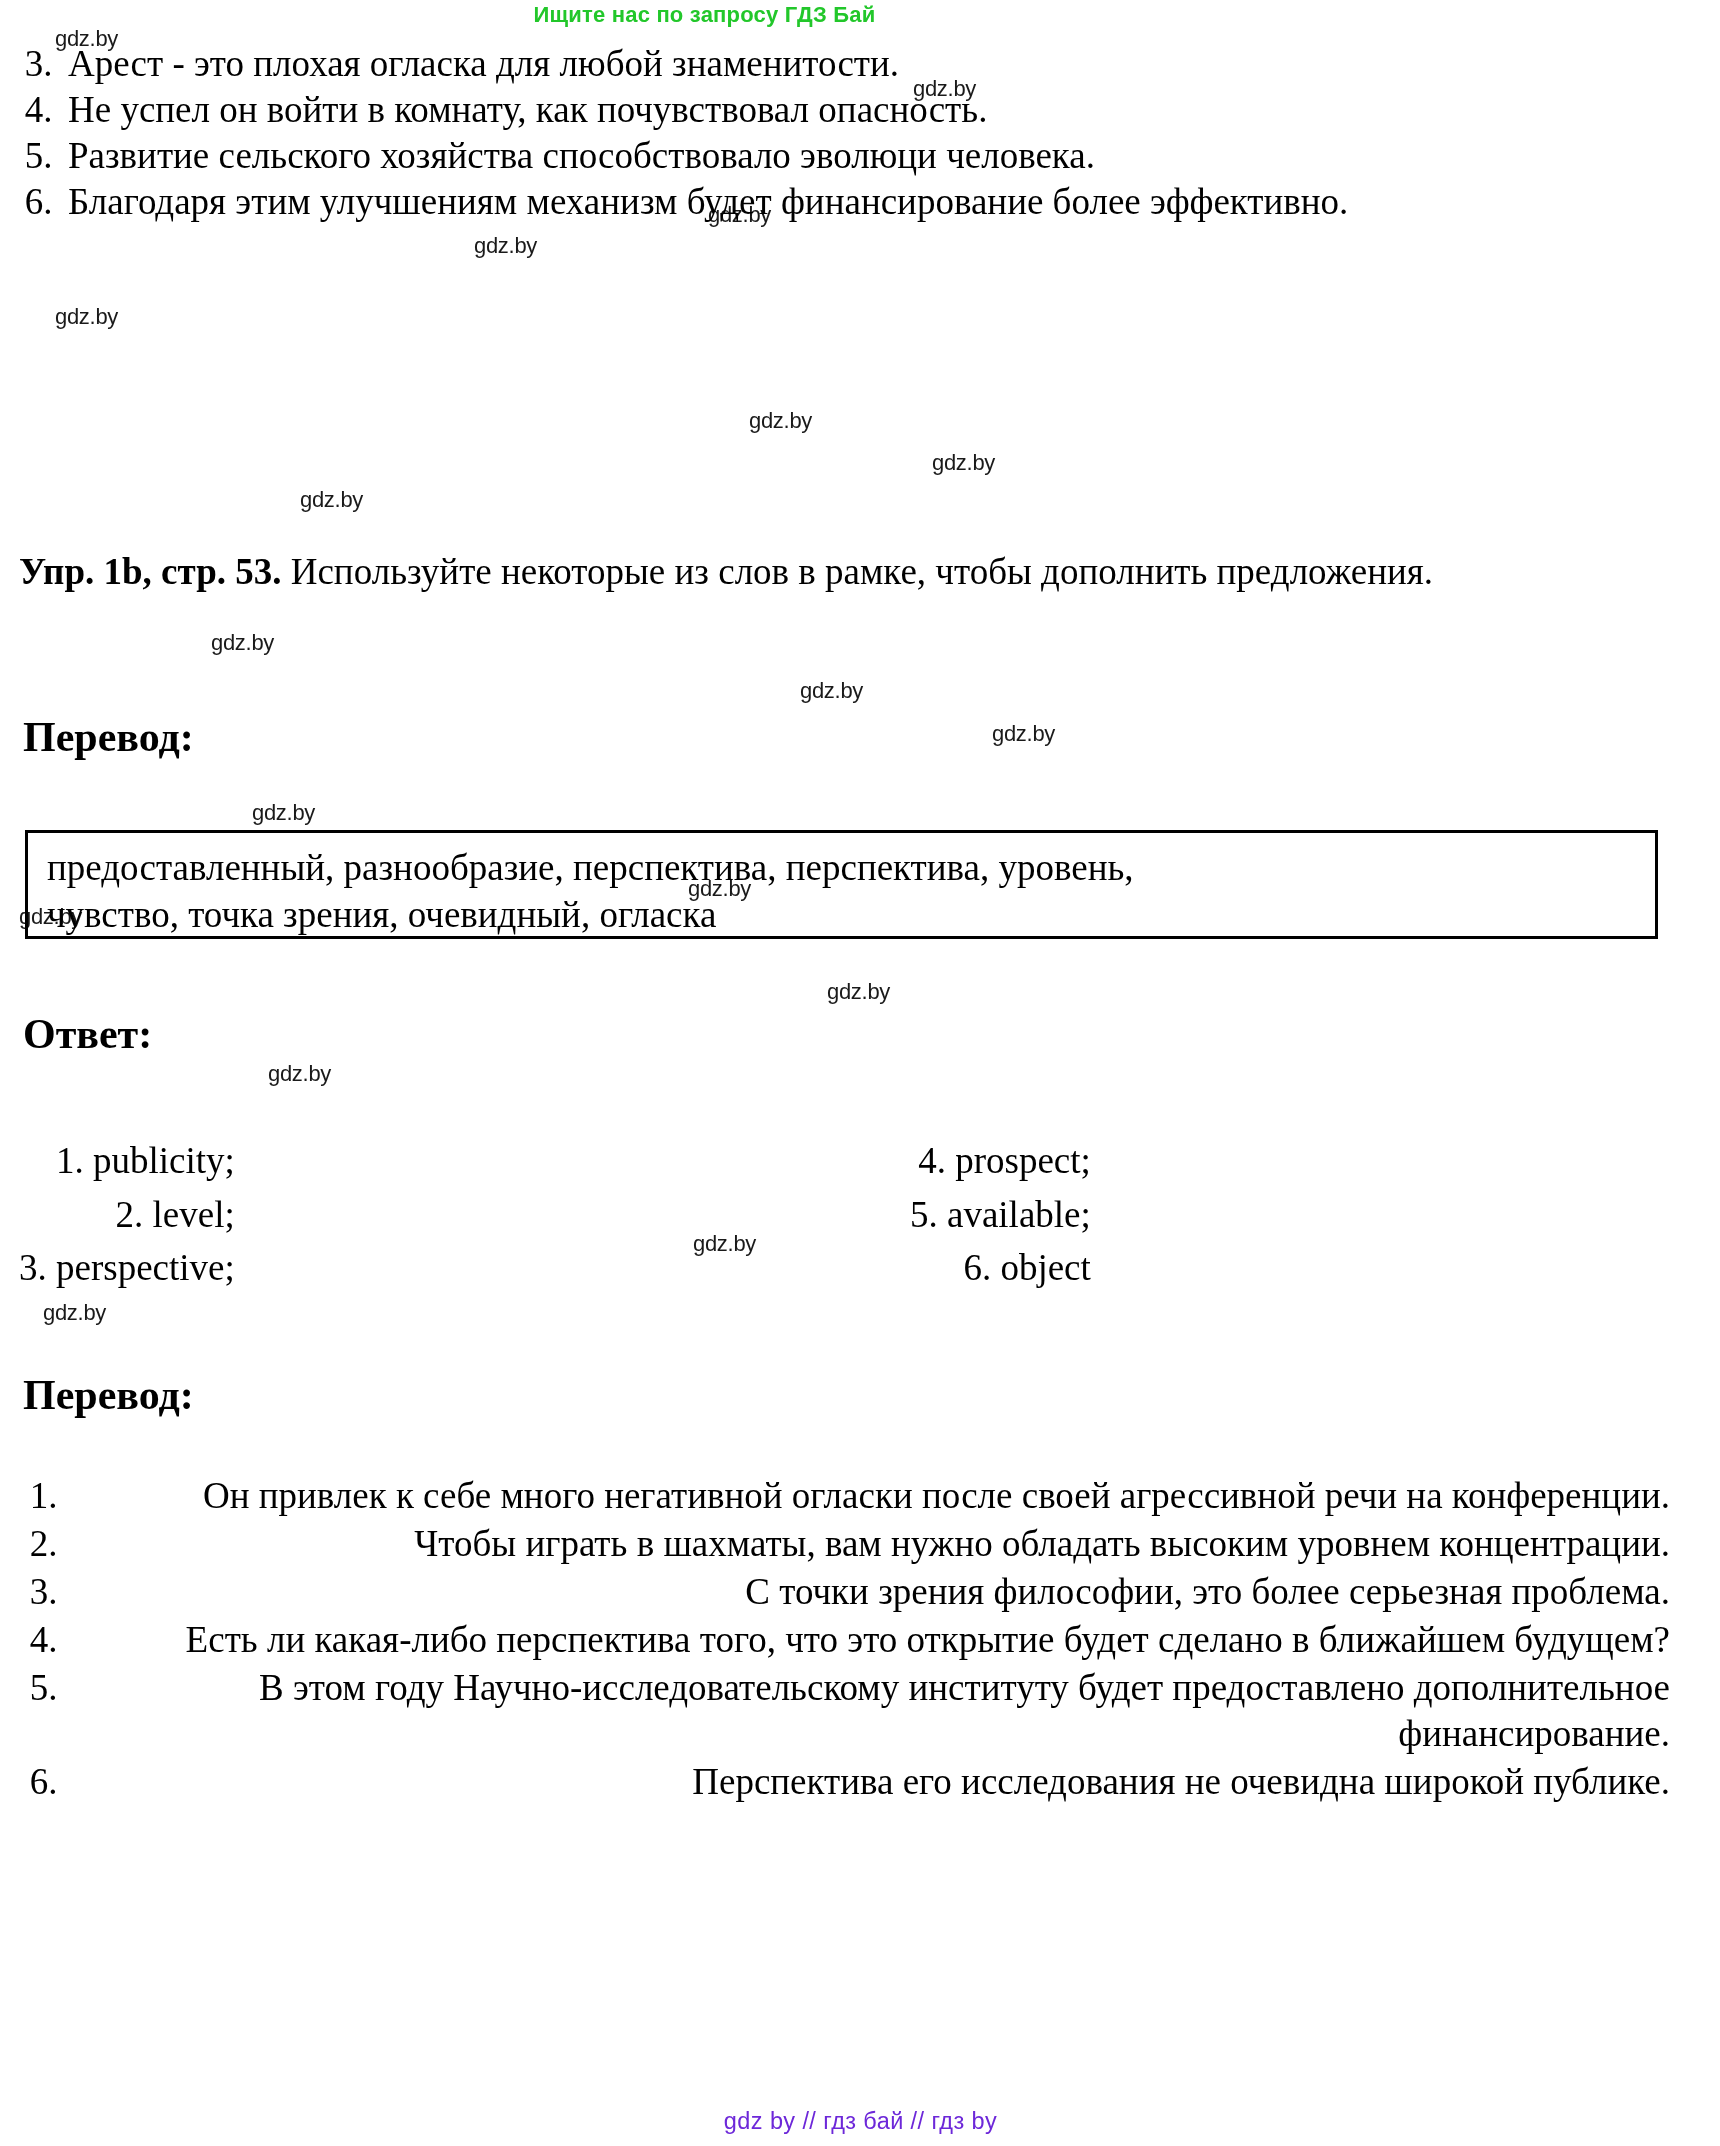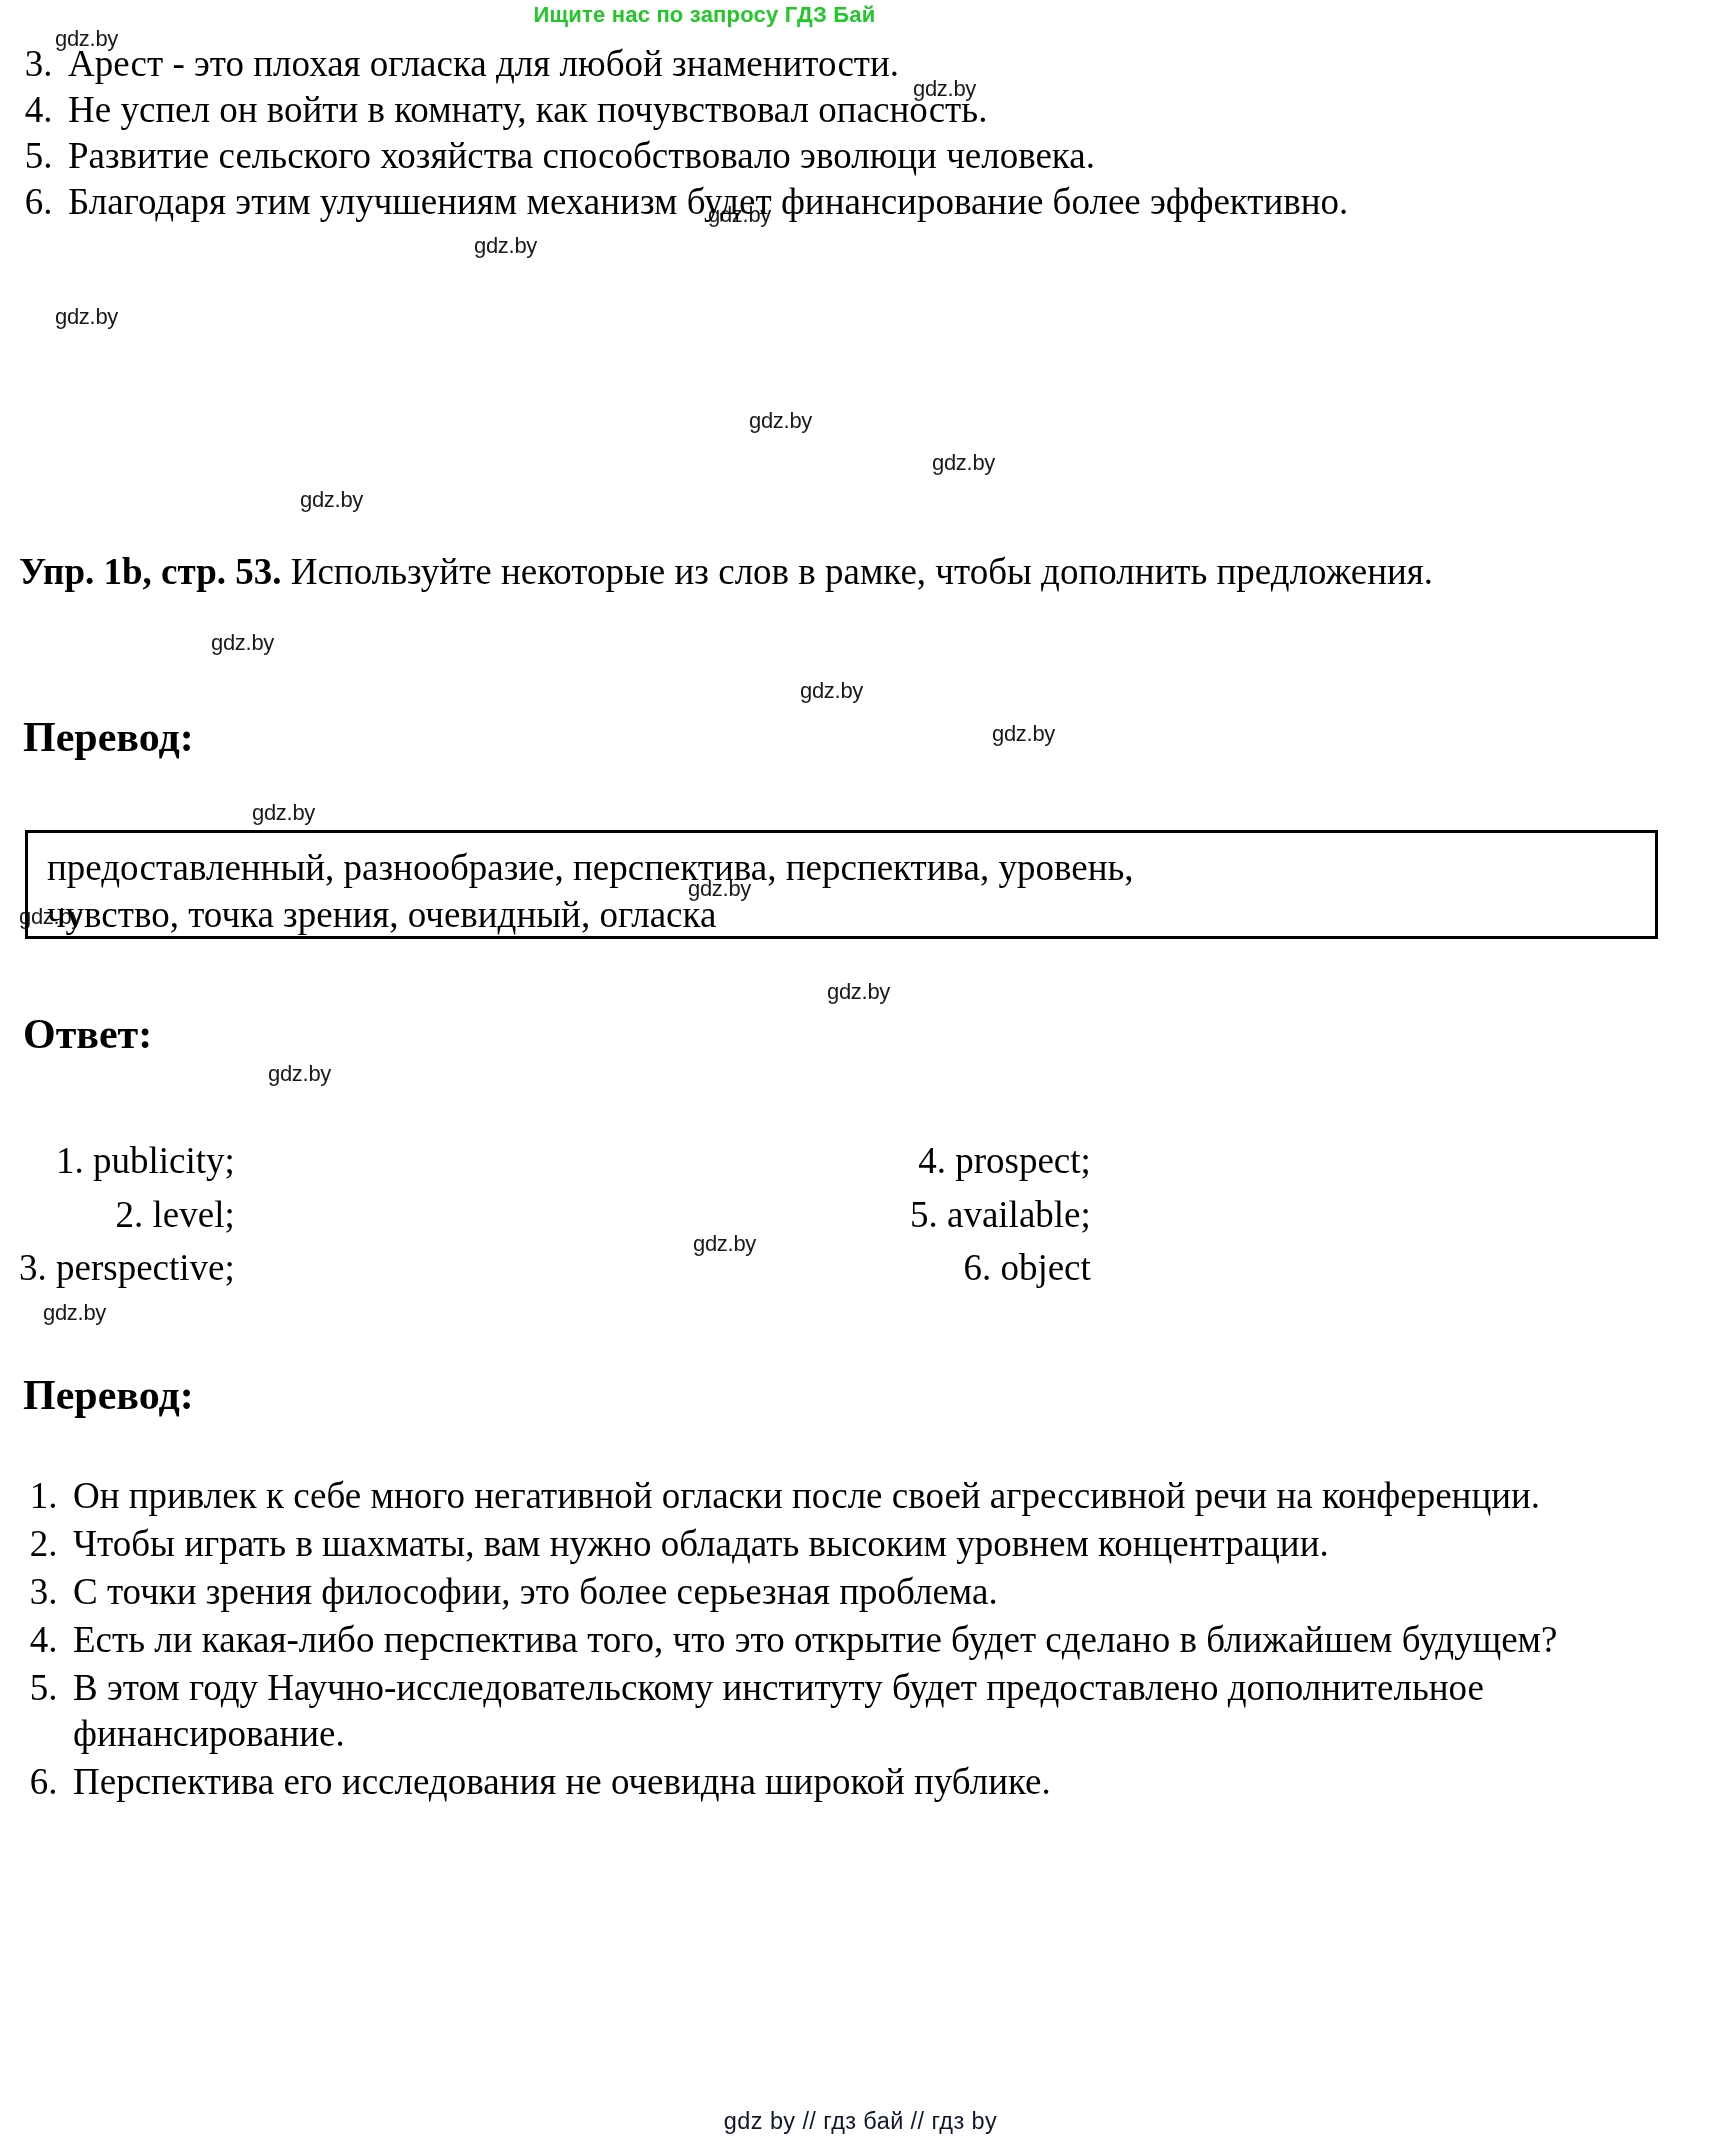--- a/index.html
+++ b/index.html
@@ -135,32 +135,32 @@
     line-height: 1.23;
     margin-bottom: 2.6px;
   }
   .trans-num {
     flex: 0 0 auto;
     width: 54px;
     text-align: right;
     padding-right: 15.6px;
     box-sizing: border-box;
   }
-  .trans-txt { flex: 1 1 auto; }
+  .trans-txt { flex: 1 1 auto; text-align: right; }
 
   
   .footer {
     position: absolute;
     left: 0;
     top: 2108px;
     width: 1721px;
     text-align: center;
     font-family: "Liberation Sans", "DejaVu Sans", sans-serif;
     font-size: 23.5px;
-    color: #0f172a;
+    color: #6d28d9;
     letter-spacing: 0.4px;
   }
 </style>
 </head>
 <body>
 
 <div class="promo-header">Ищите нас по запросу ГДЗ Бай</div>
 
 <div id="watermark-layer">
     <div class="wm" style="left: 55px; top: 26px;">gdz.by</div>

